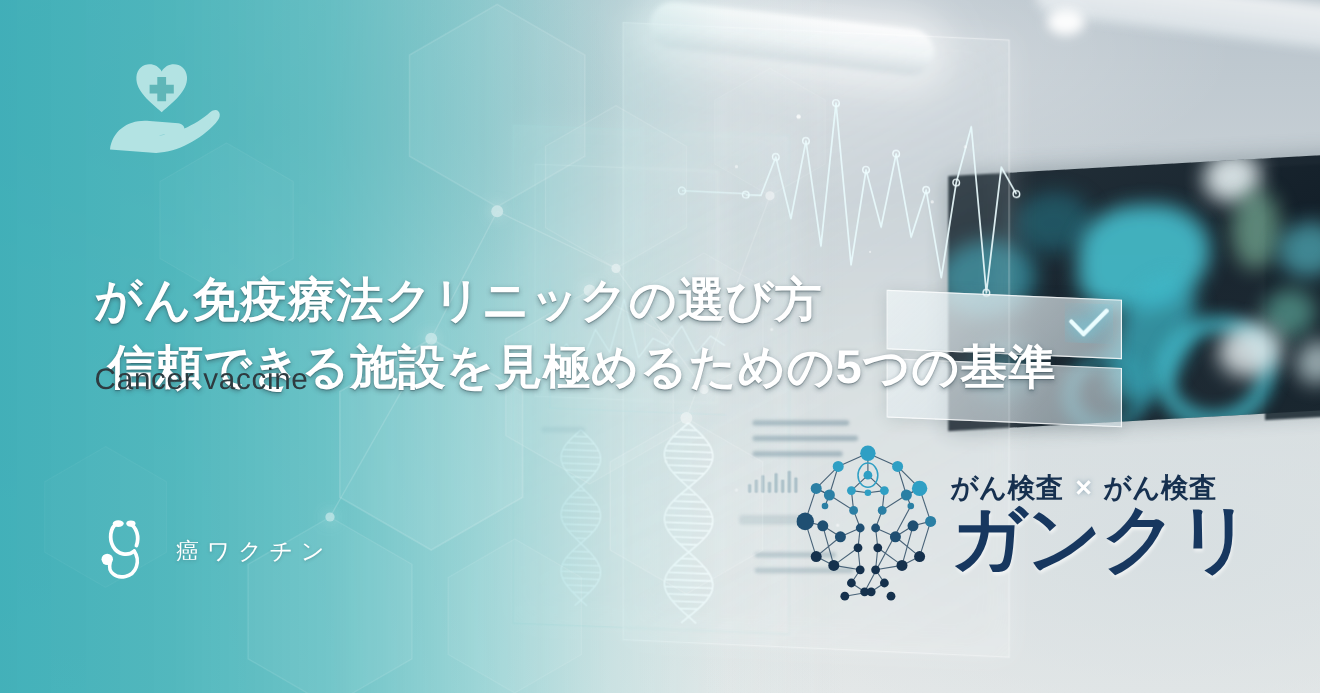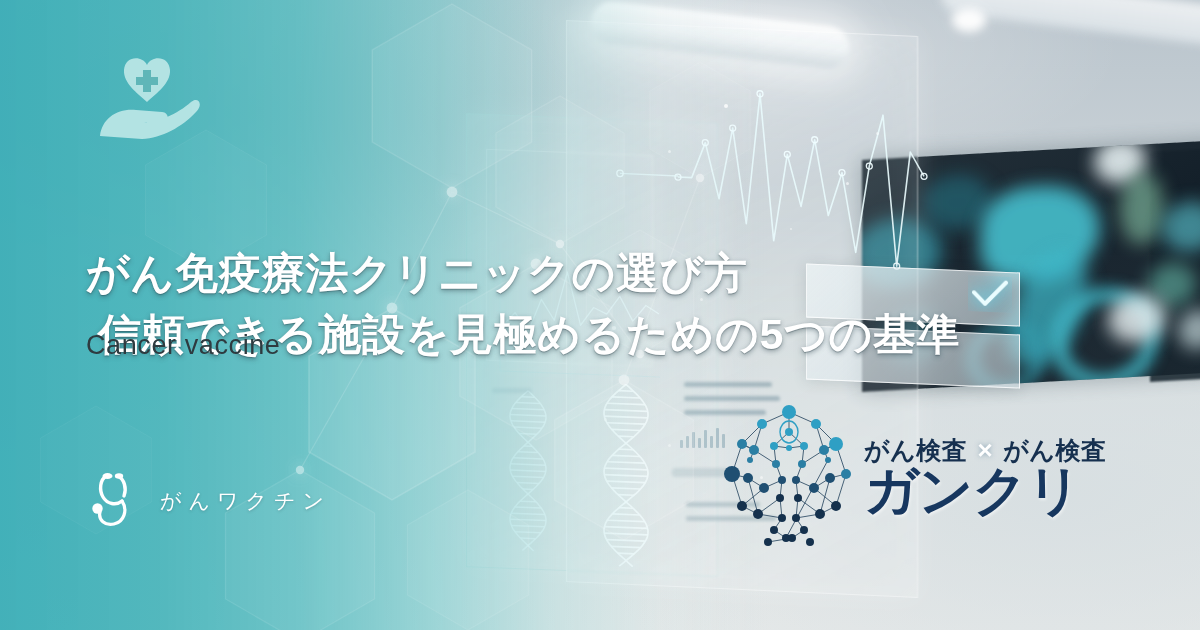--- a/index.html
+++ b/index.html
@@ -148,21 +148,21 @@
 
   
   #handIcon{position:absolute;left:92px;top:52px;width:110px;height:92px;}
 
   
   #logo{position:absolute;left:724px;top:396px;width:430px;height:160px;display:flex;align-items:center;gap:10px;}
   #logoMark{width:130px;height:148px;flex:0 0 130px;}
   #logoText{display:flex;flex-direction:column;justify-content:center;line-height:1;}
   .logo-top{display:flex;align-items:center;gap:10px;font-size:25px;color:#16304f;font-weight:700;letter-spacing:.5px;font-family:Liberation Mono, monospace;}
   .logo-top .x{color:#ffffff;font-size:26px;font-weight:700;text-shadow:0 0 5px rgba(120,150,170,.8);}
-  .logo-main{font-size:54px;font-weight:800;color:#17375f;letter-spacing:-1px;margin:-2px 0 -4px 0;
+  .logo-main{font-size:68px;font-weight:800;color:#17375f;letter-spacing:-1px;margin:-2px 0 -4px 0;
              text-shadow:1px 2px 3px rgba(255,255,255,.55);}
   .logo-sub{font-size:30px;font-weight:700;color:#16304f;letter-spacing:1px;}
 </style>
 </head>
 <body>
 
 <div id="banner">
 
   <div class="layer bg-room"></div>
   <div class="layer bg-room-tint"></div>
@@ -369,21 +369,21 @@
 
   <div id="brandBL">
     <svg width="56" height="62" viewBox="0 0 56 62">
       <path d="M18 6 C12 10, 11 20, 15 27 C19 34, 28 36, 34 31" fill="none" stroke="#ffffff" stroke-width="3.4" stroke-linecap="round"></path>
       <path d="M30 6 C36 9, 39 18, 36 26" fill="none" stroke="#ffffff" stroke-width="3.4" stroke-linecap="round"></path>
       <ellipse cx="19.5" cy="6" rx="5" ry="3" fill="#ffffff"></ellipse>
       <ellipse cx="31" cy="6" rx="4.2" ry="2.8" fill="#ffffff"></ellipse>
       <path d="M34 31 C40 40, 36 52, 26 54 C17 56, 10 50, 12 42" fill="none" stroke="#ffffff" stroke-width="3.2" stroke-linecap="round"></path>
       <circle cx="9.5" cy="38.5" r="5.2" fill="#ffffff"></circle>
     </svg>
-    <span class="txt">がんワクチン</span>
+    <span class="txt">癌ワクチン</span>
   </div>
 
   <div id="logo">
     <svg id="logoMark" viewBox="0 0 130 148">
       <g id="netEdges" stroke="#2c4a63" stroke-width="1" opacity=".85" fill="none">
           <line x1="65" y1="10" x2="38" y2="22"></line>
           <line x1="65" y1="10" x2="92" y2="22"></line>
           <line x1="38" y1="22" x2="18" y2="42"></line>
           <line x1="92" y1="22" x2="112" y2="42"></line>
           <line x1="65" y1="10" x2="65" y2="30"></line>

